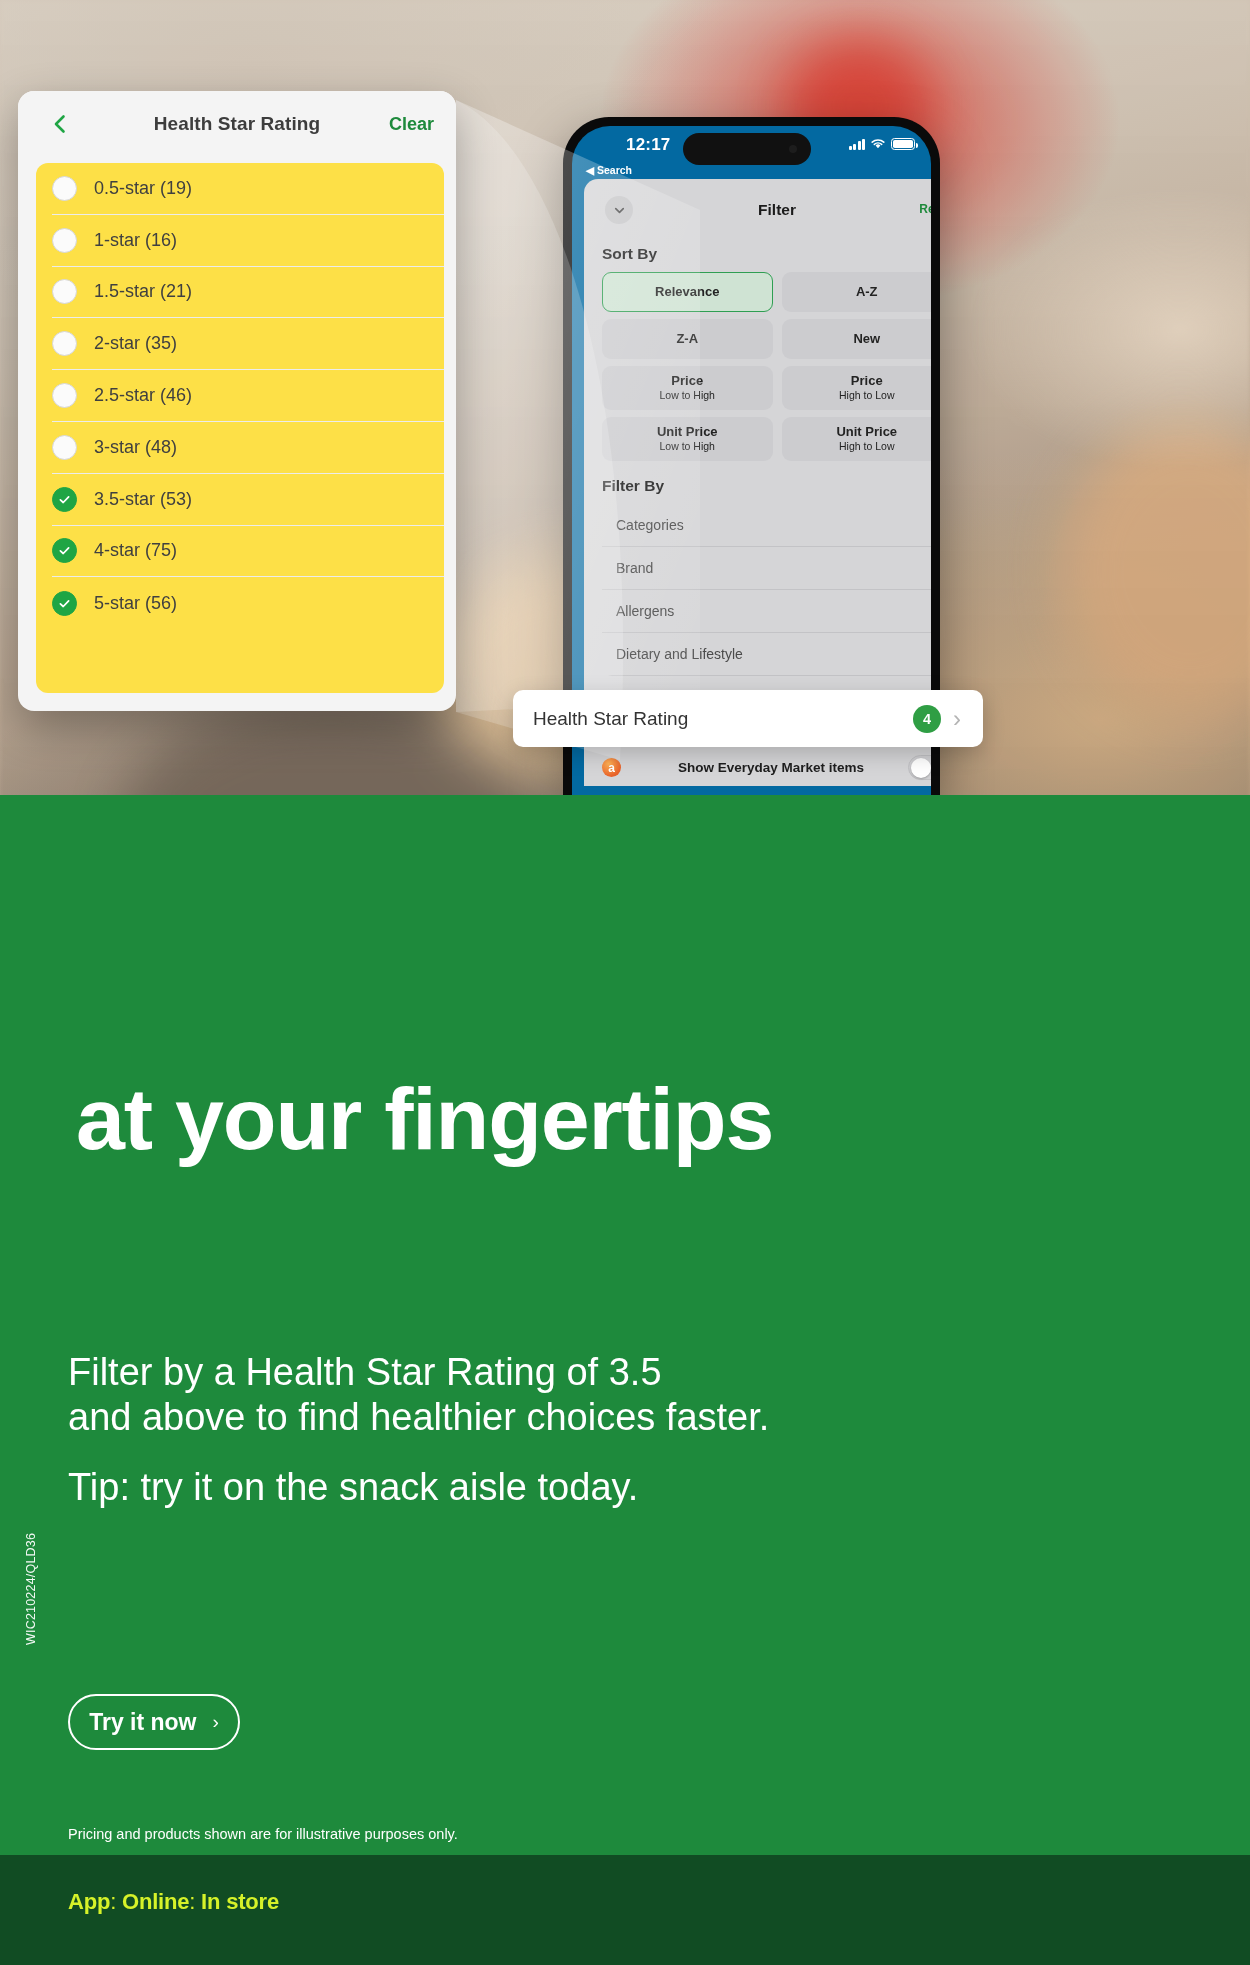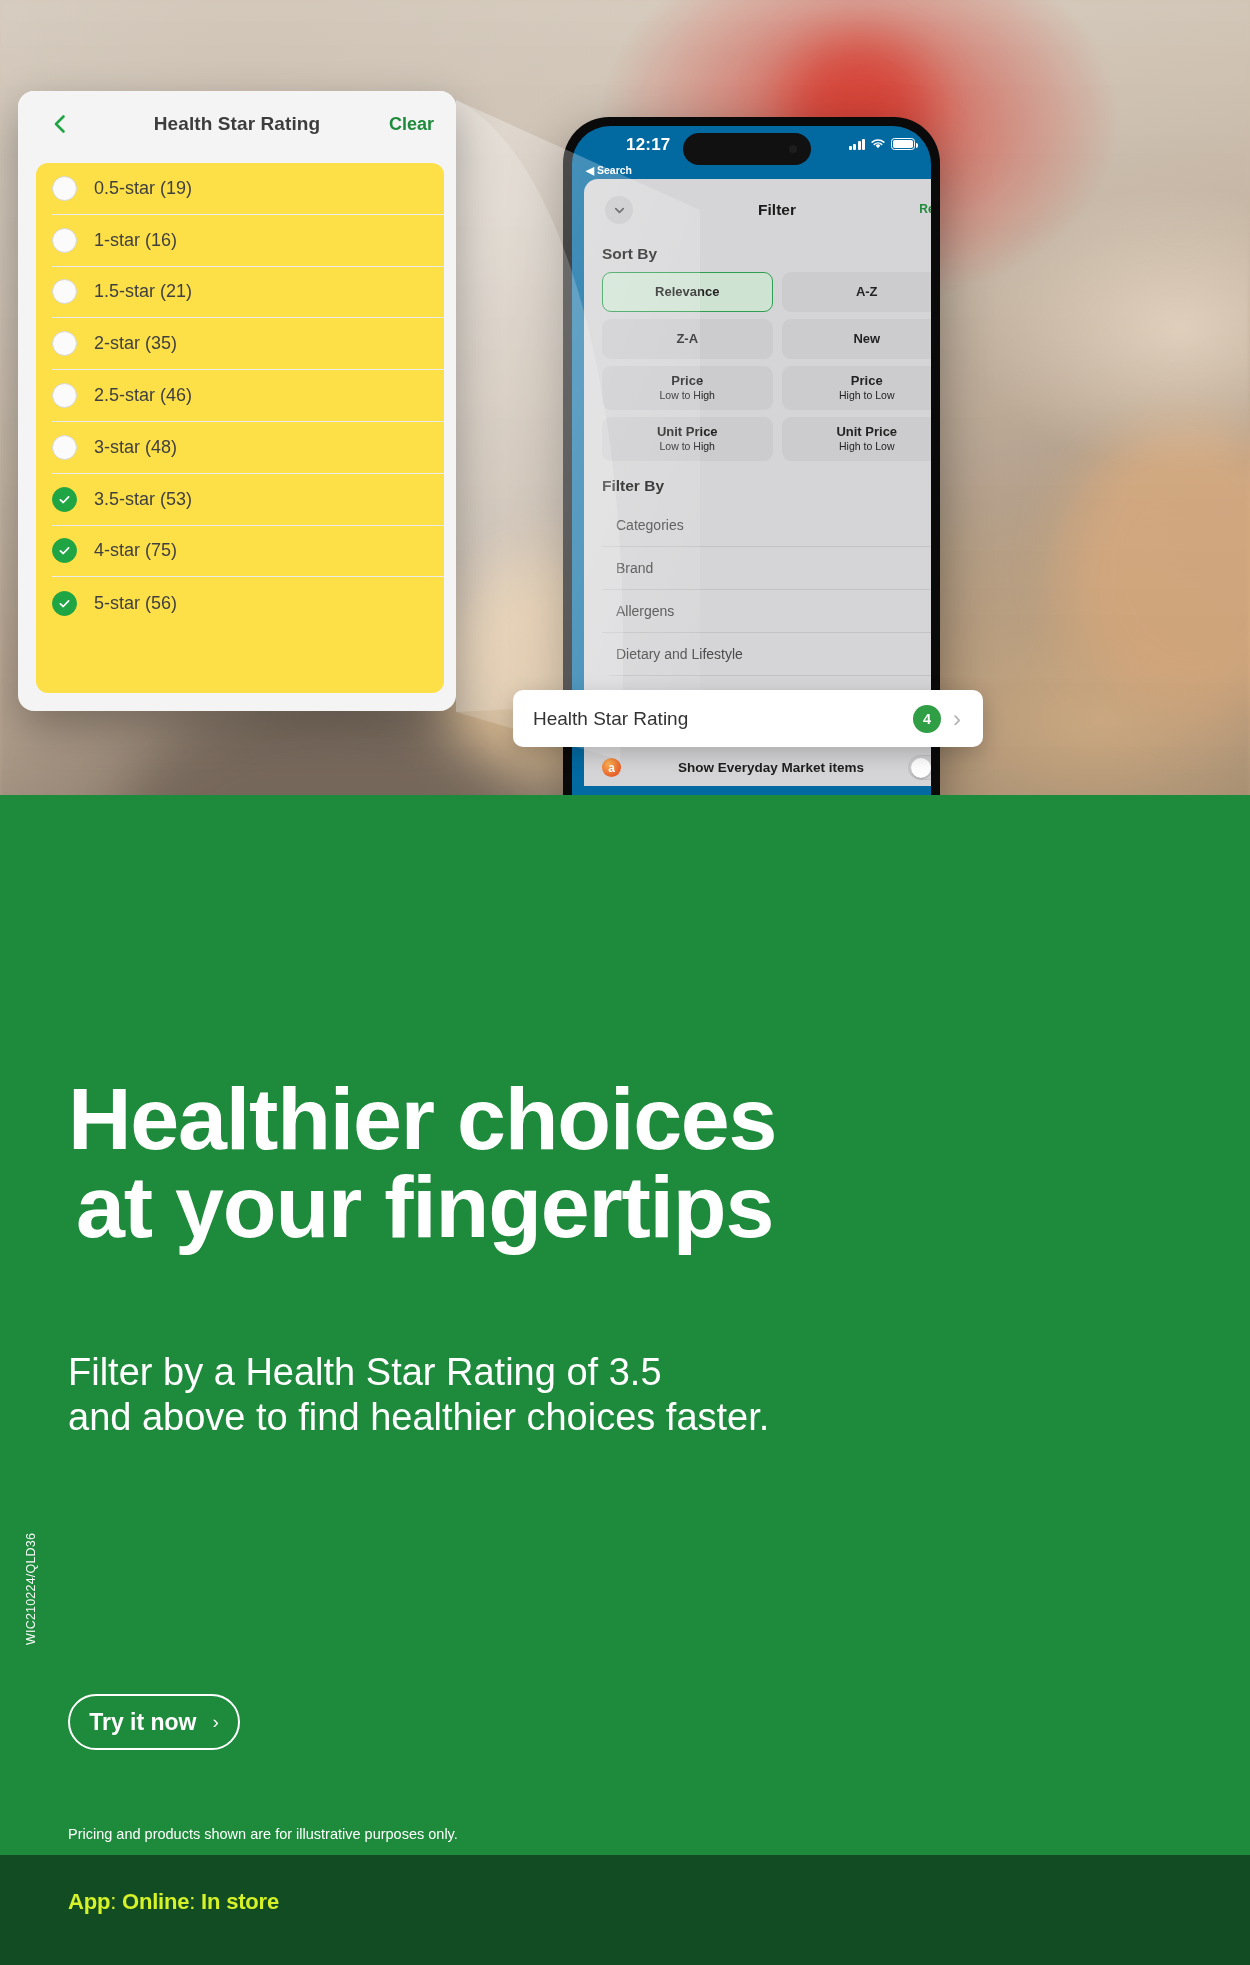--- a/index.html
+++ b/index.html
@@ -431,27 +431,27 @@
 
   <div class="hsr-pill">
     <span class="hsr-pill-label">Health Star Rating</span>
     <span class="pill-badge">4</span>
     <span class="pill-chev">›</span>
   </div>
 
   <div class="green-panel"></div>
 
   <div class="headline">
-    <span>Healthier choices</span>
     <span class="l2">at your fingertips</span>
   </div>
 
   <div class="subtext">
     <span>Filter by a Health Star Rating of 3.5</span><br>
     <span>and above to find healthier choices faster.</span>
+    <span class="tip">Tip: try it on the snack aisle today.</span>
   </div>
 
   <div class="cta">
     <span>Try it now</span>
     <span class="arr">›</span>
   </div>
 
   <div class="vcode">WIC210224/QLD36</div>
 
   <div class="disclaimer">Pricing and products shown are for illustrative purposes only.</div>

